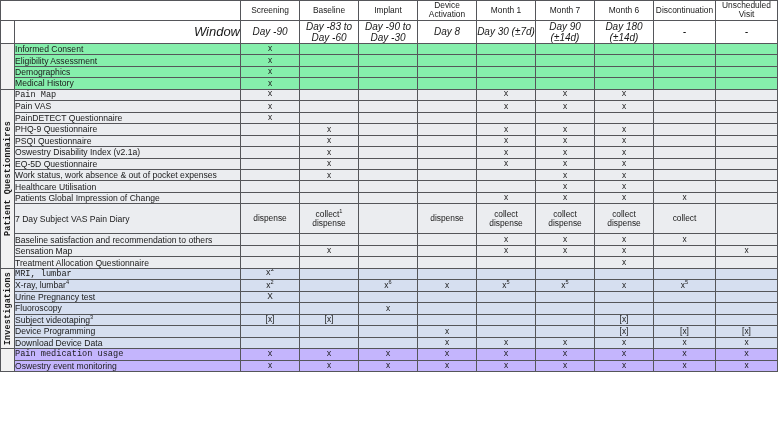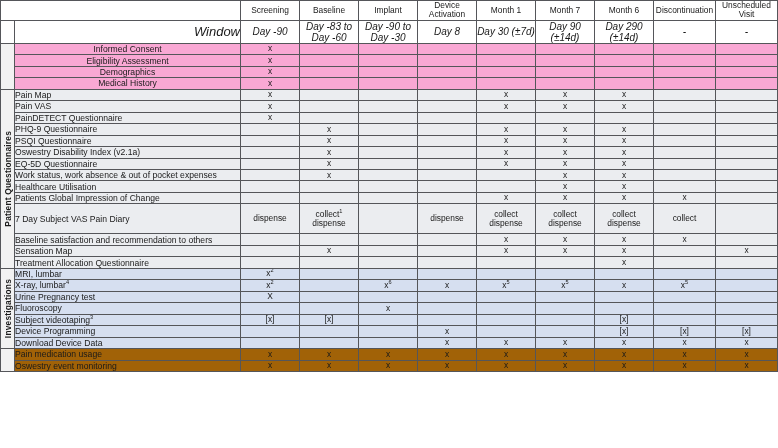--- a/index.html
+++ b/index.html
@@ -81,26 +81,26 @@
   }
   .grp-inner {
     writing-mode: vertical-rl;
     transform: rotate(180deg);
     font-size: 8.4px;
     font-weight: bold;
     white-space: nowrap;
     letter-spacing: 0.2px;
     margin: 0 auto;
   }
-  .sec-peach .rowlabel, .sec-peach .cell { background: #f9a8d4; text-align: center; }
+  .sec-peach .rowlabel, .sec-peach .cell { background: #86efac; }
   .sec-grey  .rowlabel, .sec-grey  .cell { background: #ebedf0; }
   .sec-blue  .rowlabel, .sec-blue  .cell { background: #d6dff0; }
-  .sec-white .rowlabel, .sec-white .cell { background: #a16207; }
+  .sec-white .rowlabel, .sec-white .cell { background: #c4b5fd; }
 
-  tr.thick-bot > td { border-bottom: 2px solid #6b6b6b; }
+  tr.thick-bot > td { border-bottom: 2px solid #6b6b6b; font-family: Liberation Mono, monospace; }
   sup { font-size: 5.6px; vertical-align: super; line-height: 0; }
   .twoline { line-height: 1.1; }
 </style>
 </head>
 <body>
 
 <table id="sched">
   <colgroup>
     <col class="c-grp">
       <col class="c-lbl">
@@ -129,21 +129,21 @@
       </tr>
     <tr id="hdr-window">
         <td class="hdr-blank"></td>
         <td class="win-label">Window</td>
         <td class="win-cell">Day -90</td>
         <td class="win-cell">Day -83 to Day -60</td>
         <td class="win-cell">Day -90 to Day -30</td>
         <td class="win-cell">Day 8</td>
         <td class="win-cell">Day 30 (±7d)</td>
         <td class="win-cell">Day 90 (±14d)</td>
-        <td class="win-cell">Day 290 (±14d)</td>
+        <td class="win-cell">Day 180 (±14d)</td>
         <td class="win-cell">-</td>
         <td class="win-cell">-</td>
       </tr>
   </thead>
   <tbody id="tbody">
       <tr class="sec-peach">
         <td class="grp" rowspan="4">
           <div class="grp-inner"></div>
         </td>
         <td class="rowlabel">Informed Consent</td>

